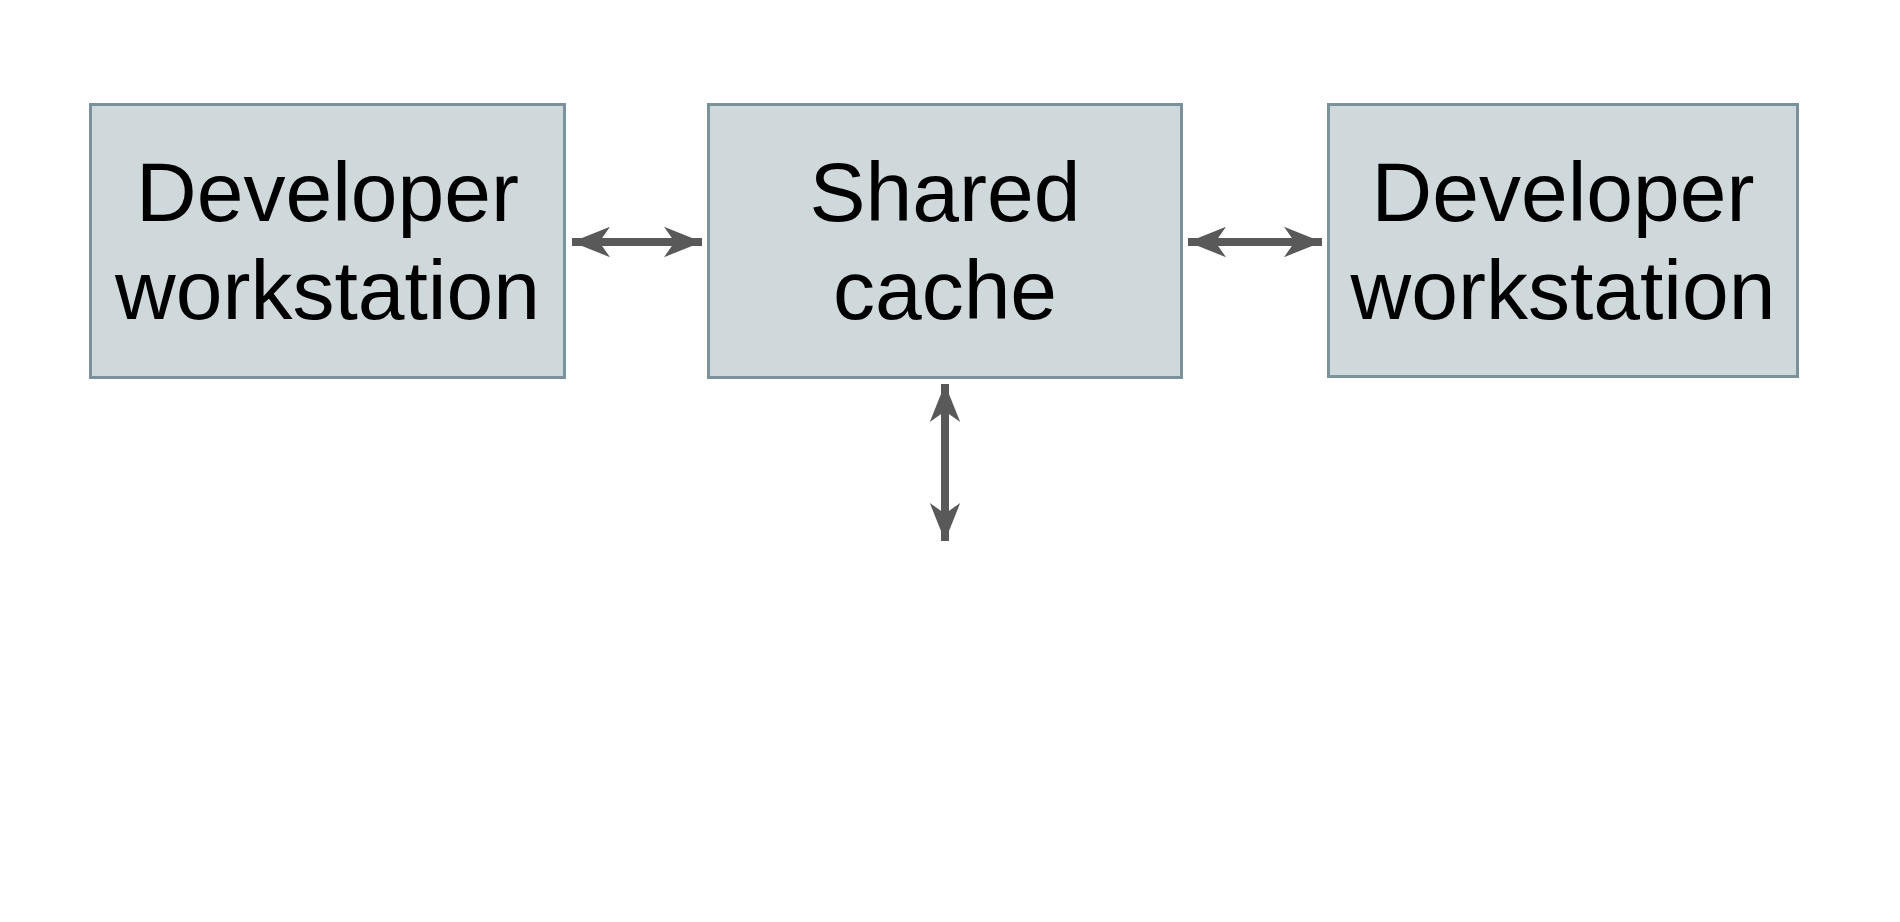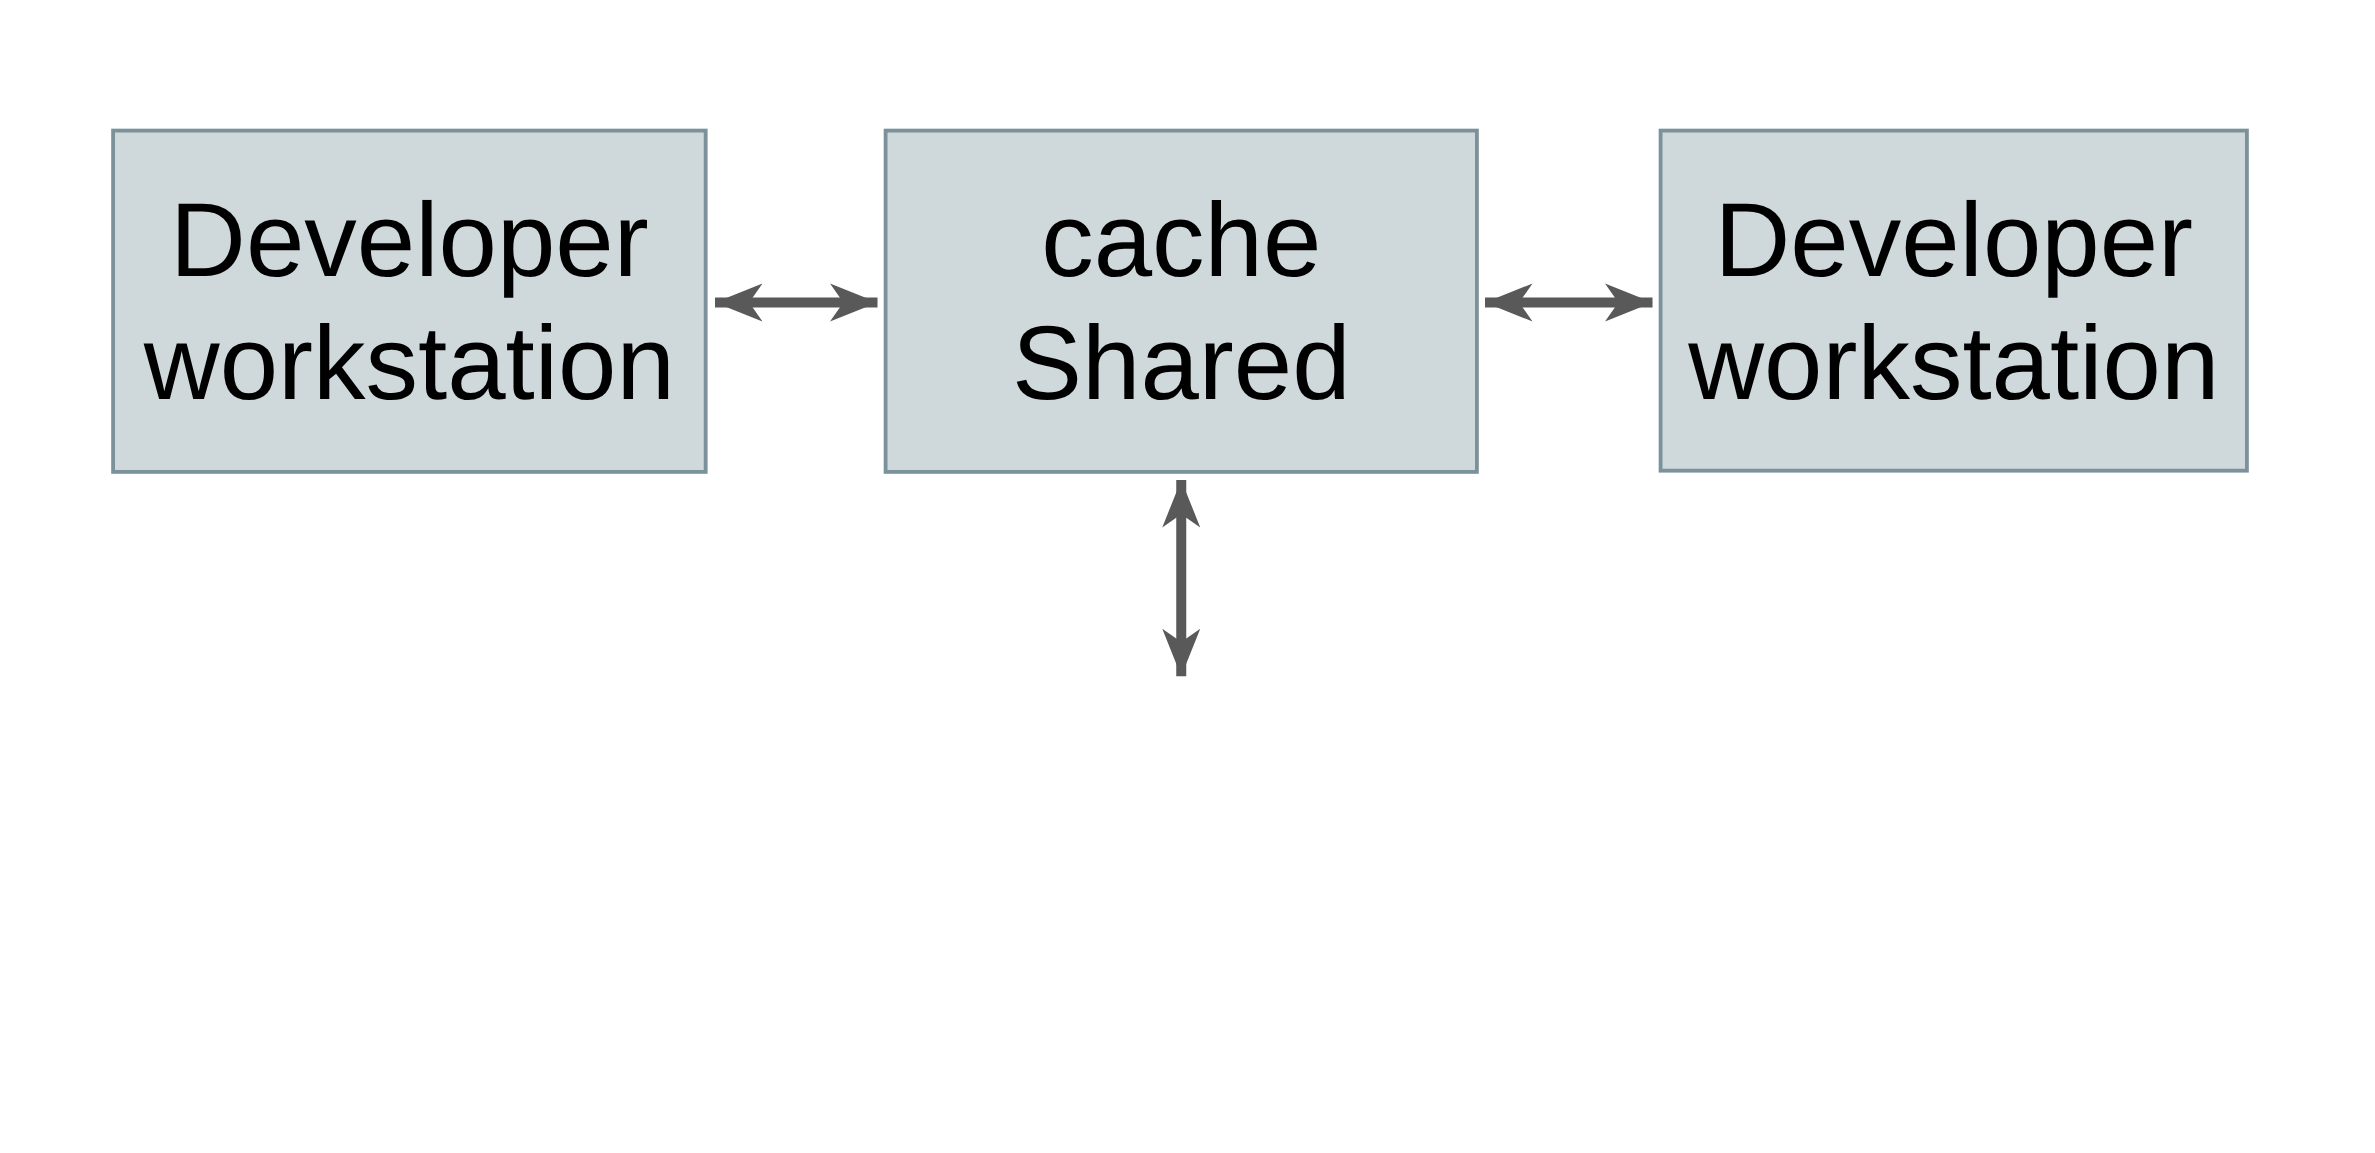--- a/index.html
+++ b/index.html
@@ -67,22 +67,22 @@
     <line class="arrow-shaft" x1="1188" y1="242" x2="1322" y2="242" marker-start="url(#barb)" marker-end="url(#barb)"></line>
     <line class="arrow-shaft" x1="945" y1="384" x2="945" y2="541" marker-start="url(#barb)" marker-end="url(#barb)"></line>
   </svg>
 
   <div class="node node-left">
     <span>Developer</span>
     <span>workstation</span>
   </div>
 
   <div class="node node-cache">
+    <span>Shared</span>
     <span>cache</span>
-    <span>Shared</span>
   </div>
 
   <div class="node node-right">
     <span>Developer</span>
     <span>workstation</span>
   </div>
 
 
 </div>
 

